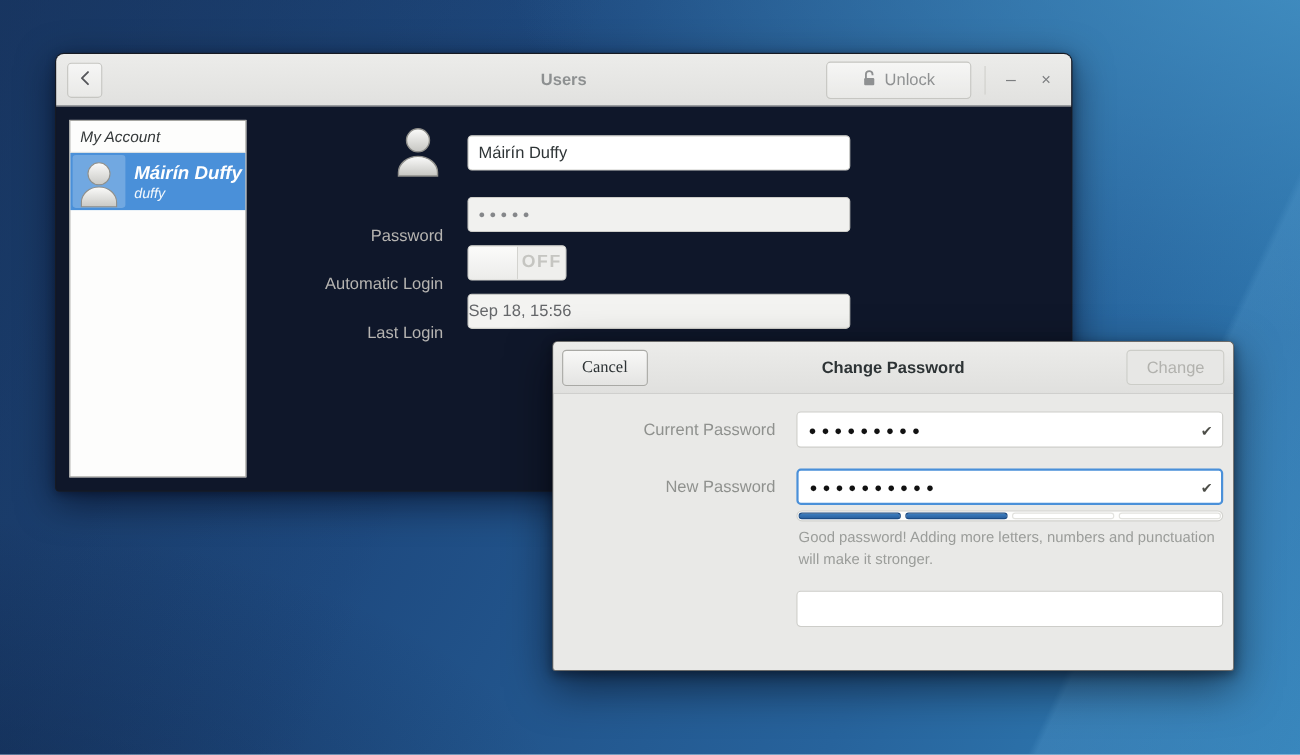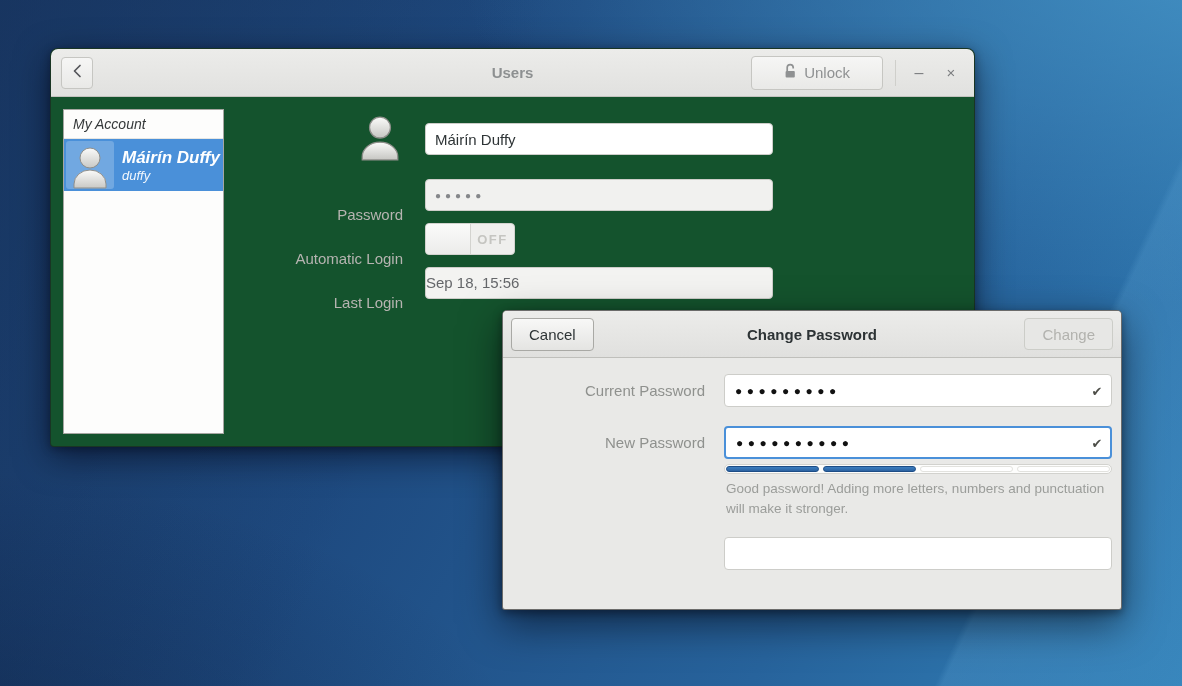--- a/index.html
+++ b/index.html
@@ -15,21 +15,21 @@
   .wp-band {
     position:absolute; inset:0; pointer-events:none;
     background:
       linear-gradient(115deg, transparent 83.5%, rgba(90,160,210,.28) 84%, rgba(90,160,210,.18) 100%),
       radial-gradient(90% 70% at -10% 110%, rgba(10,25,55,.45) 0%, rgba(10,25,55,0) 60%);
   }
 
   
   .win {
     position:absolute; left:50px; top:48px; width:925px; height:399px;
-    background:#14532d; border:1px solid rgba(30,30,30,.55);
+    background:#0f172a; border:1px solid rgba(30,30,30,.55);
     border-radius:8px 8px 4px 4px;
     box-shadow:0 10px 34px rgba(0,0,15,.55), 0 2px 8px rgba(0,0,20,.35);
   }
   .headerbar {
     position:relative; height:48px;
     background:linear-gradient(#ececea,#e1e1df);
     border-bottom:1px solid #c3c3bf;
     border-radius:7px 7px 0 0;
     display:flex; align-items:center; padding:0 10px;
   }
@@ -90,21 +90,21 @@
     position:absolute; left:374px; top:174px; width:90px; height:32px;
     background:#efefed; border:1px solid #d3d3cf; border-radius:4px;
     display:flex; overflow:hidden;
   }
   .toggle .knob {
     width:45px; background:linear-gradient(#fbfbfa,#ececea);
     border-right:1px solid #d3d3cf; border-radius:3px 0 0 3px;
   }
   .toggle .state {
     flex:1; display:flex; align-items:center; justify-content:center;
-    font-size:13px; font-weight:bold; letter-spacing:1.5px; color:#c5c5c1;
+    font-size:16px; font-weight:bold; letter-spacing:1.5px; color:#c5c5c1;
   }
   .lastlogin {
     position:absolute; left:374px; top:218px; width:348px; height:32px;
     background:#f3f3f1; border:1px solid #cdcdc9; border-radius:4px;
     font-size:15px; color:#65676a; line-height:30px; 
   }
 
   
   .dlg {
     position:absolute; left:502px; top:310px; width:620px; height:300px;
@@ -115,21 +115,21 @@
     position:relative; height:47px;
     background:linear-gradient(#ececea,#e0e0de);
     border-bottom:1px solid #bfbfbb; border-radius:4px 4px 0 0;
     display:flex; align-items:center; padding:0 8px;
   }
   .dlg-title {
     position:absolute; left:0; right:0; text-align:center;
     font-size:15px; font-weight:bold; color:#2d3335; pointer-events:none;
   }
   .cancel-btn { height:33px; padding:15px 17px; color:#2e3436;
-    border-color:#a9a9a5; background:linear-gradient(#f8f8f7,#e4e4e2); }
+    border-color:#a9a9a5; background:linear-gradient(#f8f8f7,#e4e4e2);font-family:Liberation Serif, serif; }
   .change-btn { height:32px; padding:0 17px; margin-left:auto;
     color:#b2b2ae; background:#e7e7e5; border-color:#cccdc8; }
 
   .dlg-label {
     position:absolute; left:0; width:212px; text-align:right; padding-right:10px;
     font-size:15px; color:#8f918e; line-height:33px;
   }
   .dlg-entry {
     position:absolute; left:221px; width:388px; height:33px;
     background:#fff; border:1px solid #cdcdc9; border-radius:4px;

